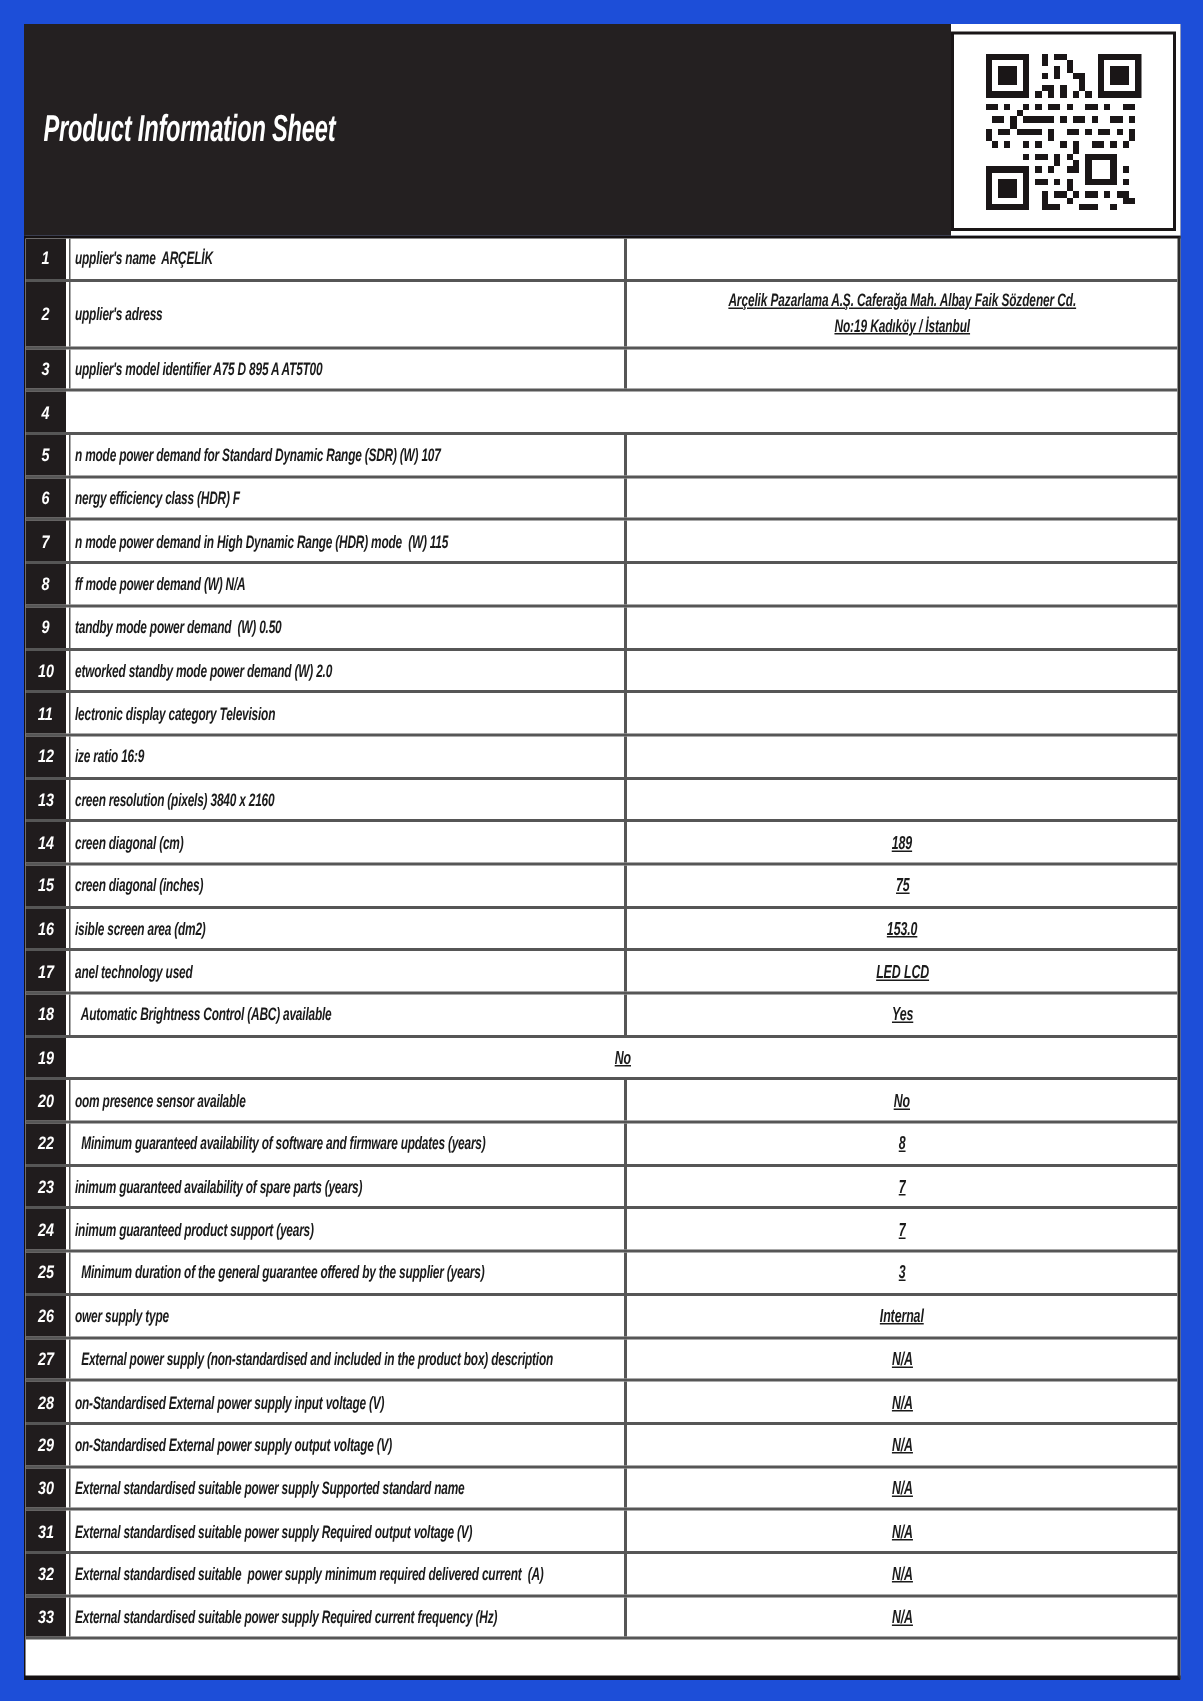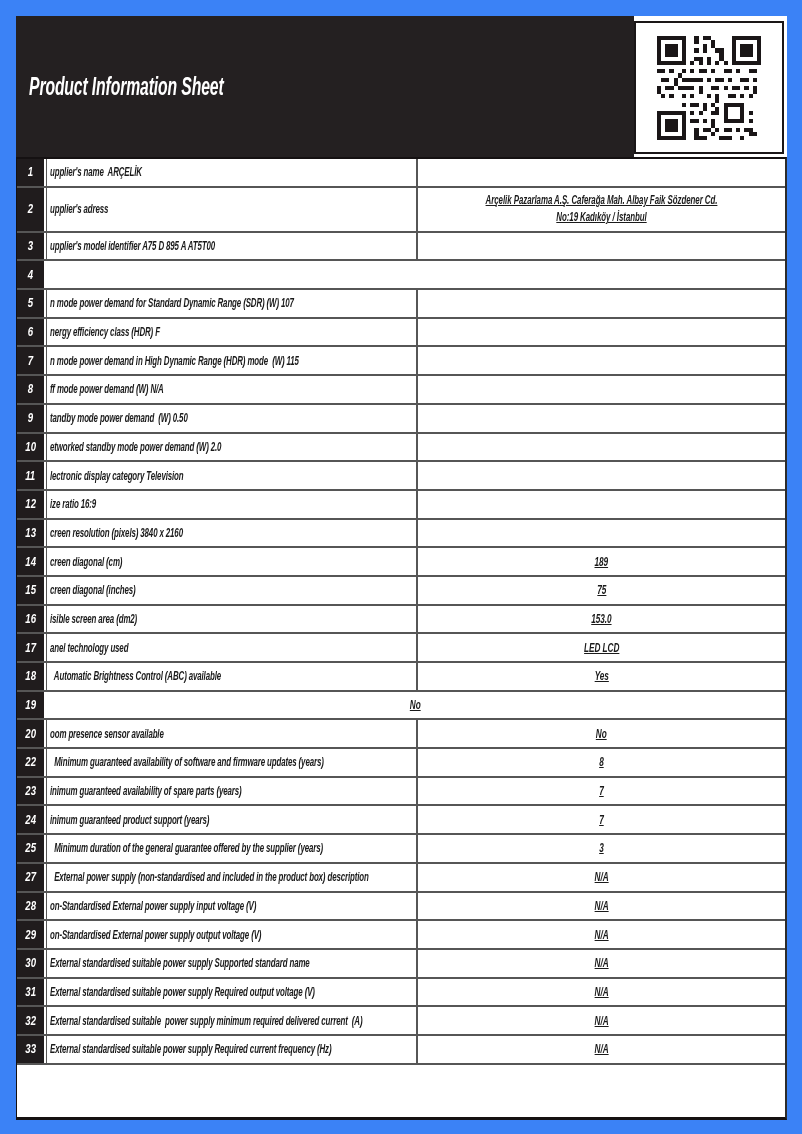--- a/index.html
+++ b/index.html
@@ -1,18 +1,18 @@
 <!DOCTYPE html>
 <html><head>
 <meta charset="utf-8">
 <style>
   html,body { margin:0; padding:0; background:#ffffff; }
   * { box-sizing:border-box; }
   .page {
-    position:relative; width:802px; height:1134px; background:#3b82f6;
+    position:relative; width:802px; height:1134px; background:#1d4ed8;
     font-family:"Liberation Sans","DejaVu Sans",sans-serif; color:#1a1a1a;
     overflow:hidden;
   }
   .frame { position:absolute; left:16px; top:16px; width:771px; height:1104px; }
 
   
   .header {
     position:relative; width:100%; height:141px; background:#242021;
     display:flex; align-items:center;
   }
@@ -382,20 +382,31 @@
       <span class="num-t">25</span>
     </div>
     <div class="lbl">
       <span class="label-t">  Minimum duration of the general guarantee offered by the supplier (years)</span>
     </div>
     <div class="val">
       <span class="value-t">3</span>
     </div>
   </div>
 
+  <div class="row">
+    <div class="num">
+      <span class="num-t">26</span>
+    </div>
+    <div class="lbl">
+      <span class="label-t">ower supply type</span>
+    </div>
+    <div class="val">
+      <span class="value-t">Internal</span>
+    </div>
+  </div>
 
   <div class="row">
     <div class="num">
       <span class="num-t">27</span>
     </div>
     <div class="lbl">
       <span class="label-t">  External power supply (non-standardised and included in the product box) description</span>
     </div>
     <div class="val">
       <span class="value-t">N/A</span>

